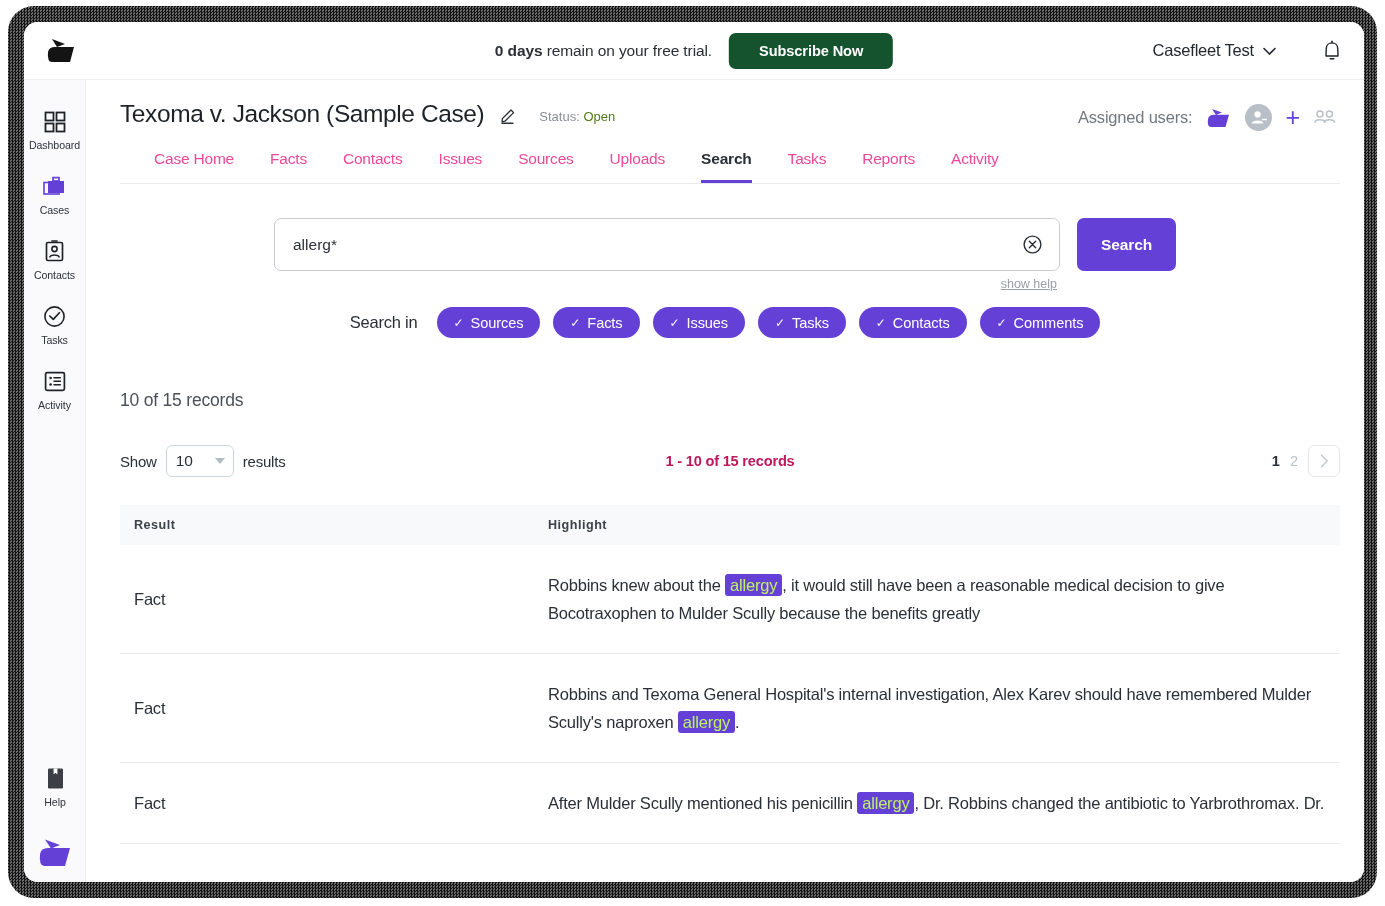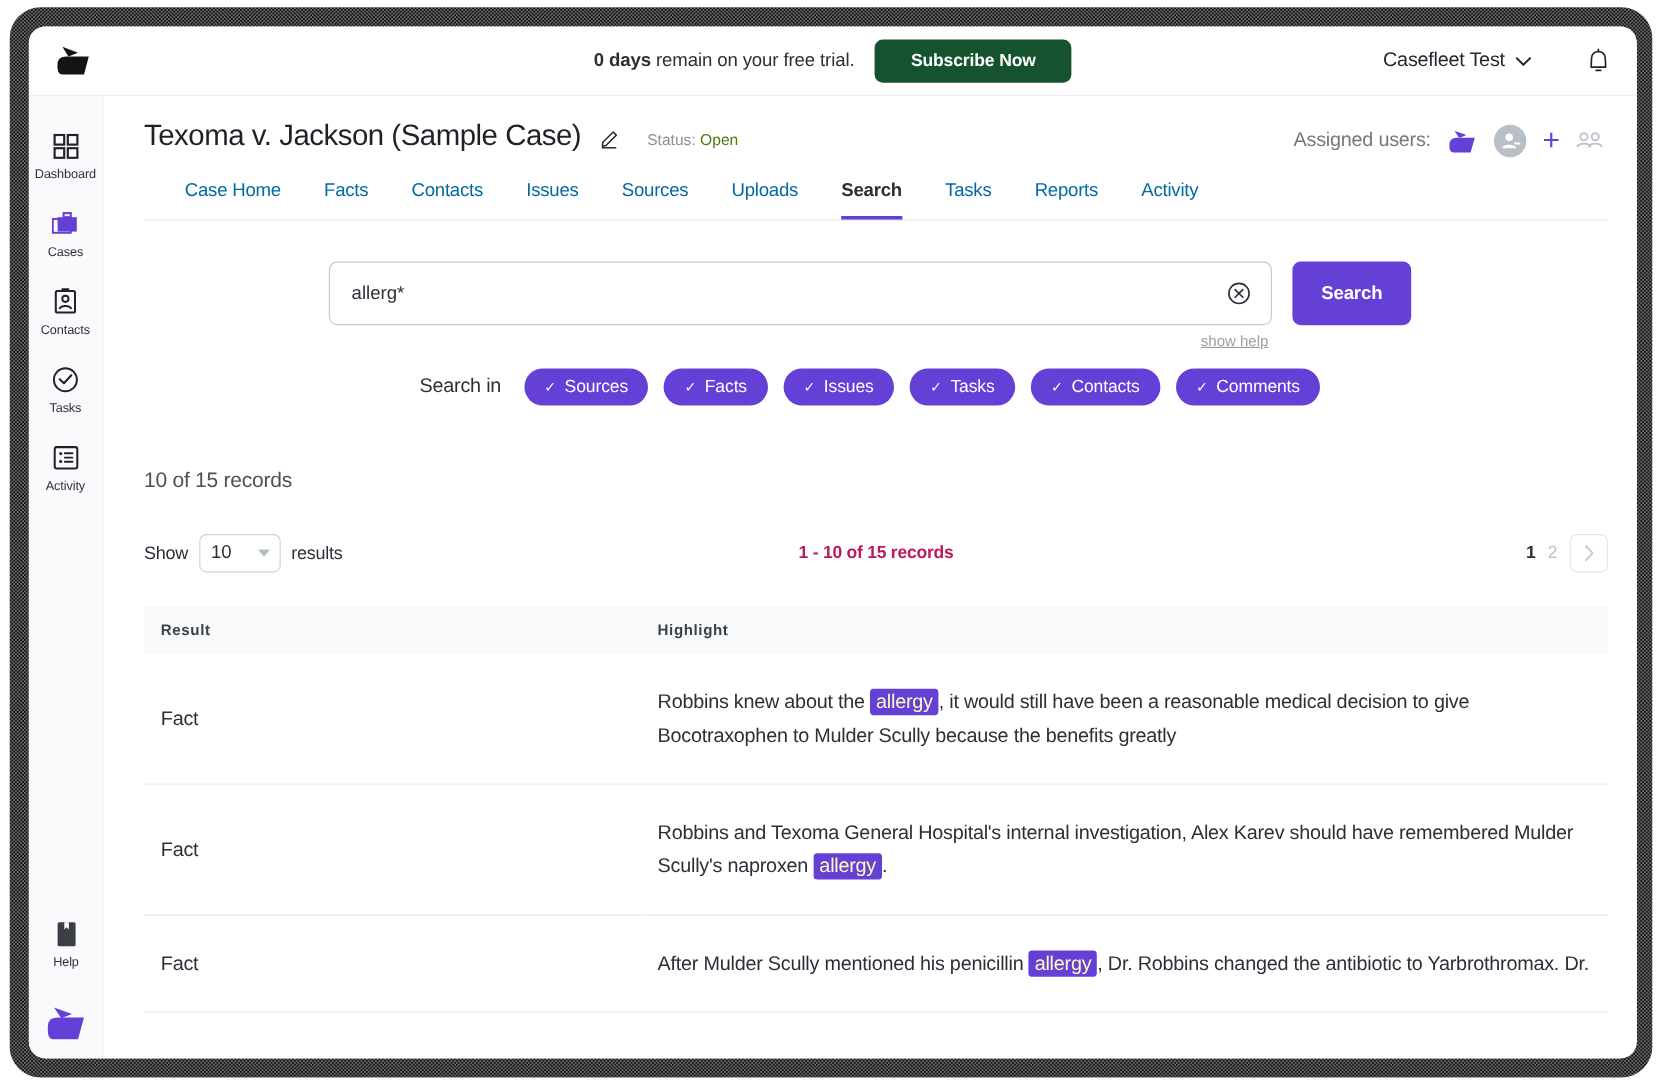--- a/index.html
+++ b/index.html
@@ -147,21 +147,21 @@
   .plus-ico { font-size: 25px; color: #6440d6; line-height: 1; cursor: pointer; font-weight: 400;}
   .people-ico { width: 23px; height: 17px; cursor: pointer; }
 
   .tabs {
     display: flex; align-items: flex-end; gap: 0;
     padding: 0 24px 0 34px;
     margin-top: 14px;
     border-bottom: 1px solid #e8eaee;
   }
   .tab {
-    font-size: 15.5px; color: #0369a1;
+    font-size: 15.5px; color: #ec4899;
     padding: 8px 0 12px;
     margin-right: 36px;
     cursor: pointer;
     letter-spacing: -0.2px;
     border-bottom: 3px solid transparent;
     white-space: nowrap;
   }
   .tab.active { color: #2b3038; font-weight: 700; border-bottom-color: #6440d6; }
 
   
@@ -279,21 +279,21 @@
     border-bottom: 1px solid #e8eaee;
     vertical-align: middle;
     padding: 26px 14px;
     font-size: 16.5px;
     color: #2b3038;
     letter-spacing: -0.2px;
   }
   .cell-result { font-size: 16.5px; color: #2b3038; }
   .cell-hl { line-height: 1.7; max-width: 372px; color: #3a4048; }
   .hl {
-    background: #6440d6; color: #fef9c3;
+    background: #6440d6; color: #bef264;
     padding: 2px 5px; border-radius: 3px; text-align: right;
   }
 </style>
 </head>
 <body>
 
 <div class="screen">
   <div class="frame-backdrop"></div>
 
   <div class="window">

